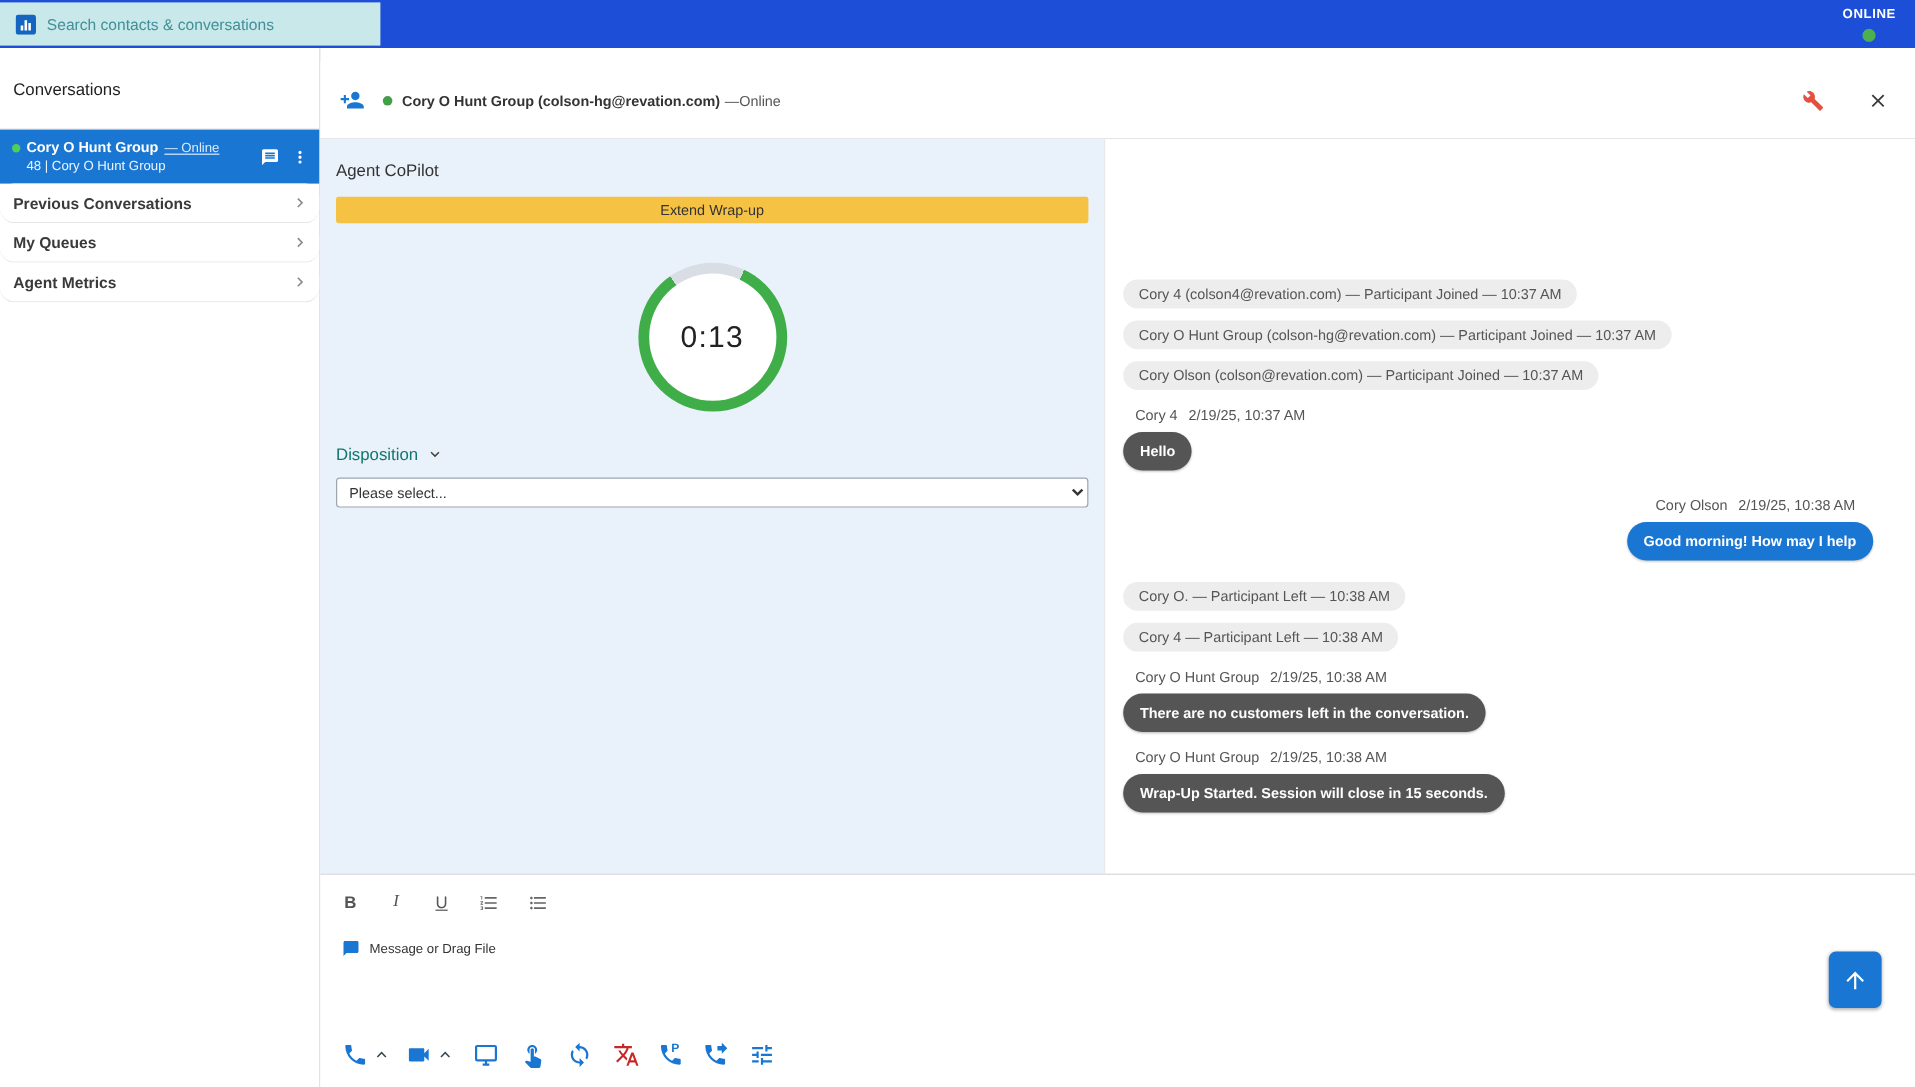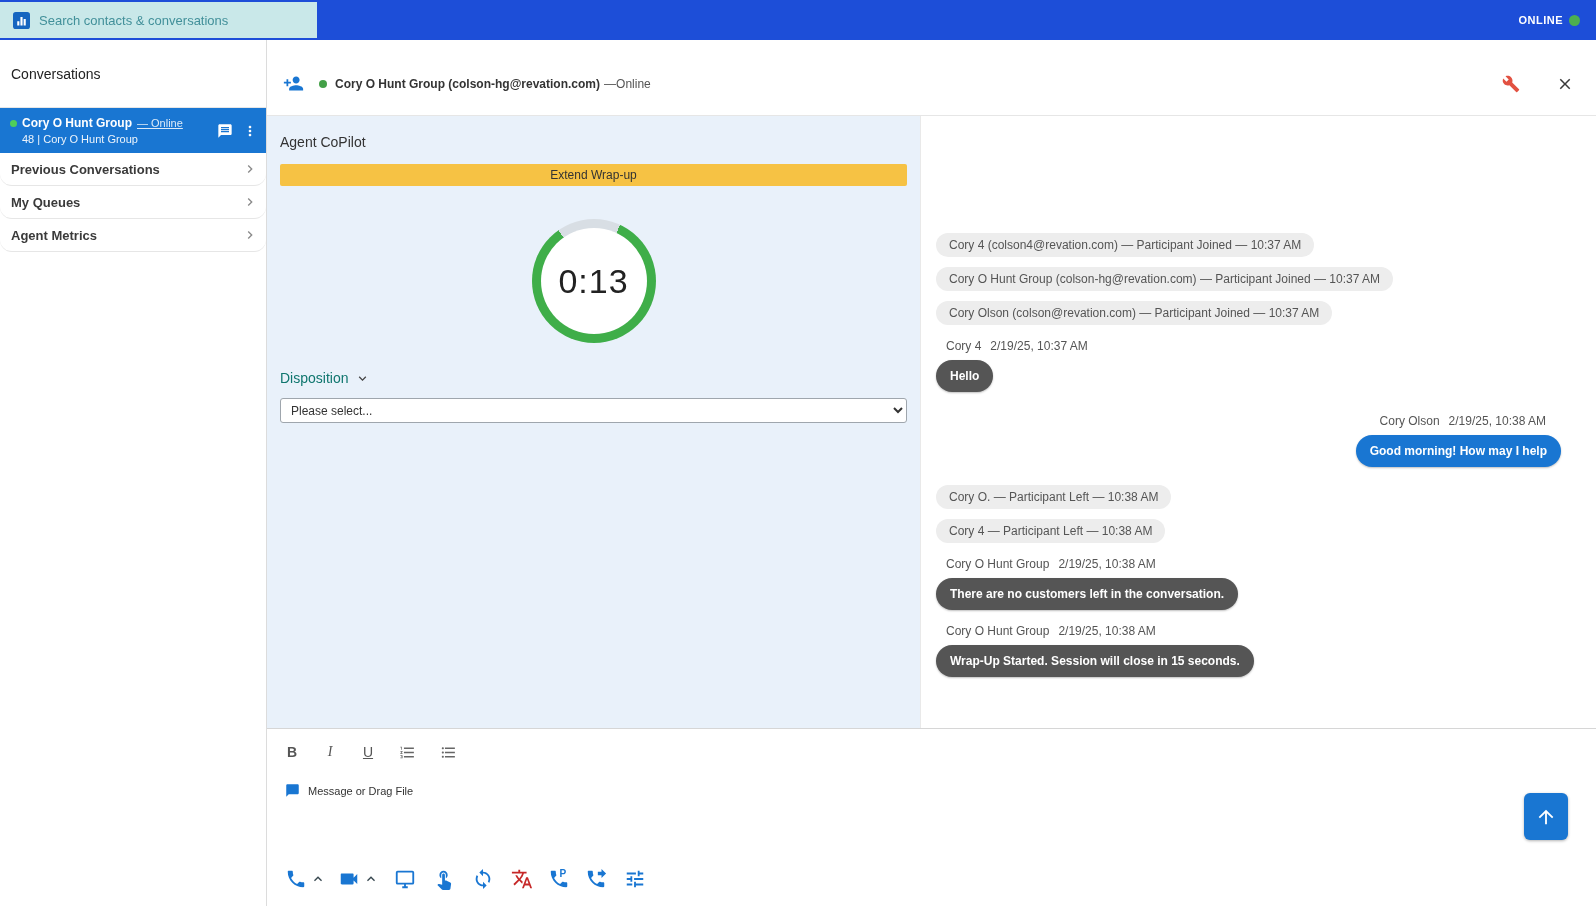--- a/index.html
+++ b/index.html
@@ -9,21 +9,21 @@
 
   
   .topbar { height:40px; background:#1d4ed8; display:flex; align-items:center;
     justify-content:space-between; flex:none; }
   .searchbox { width:317px; height:36px; background:#c9e8e9; display:flex;
     align-items:center; gap:9px; padding-left:13px; }
   .logo { width:17px; height:17px; display:inline-flex; }
   .search-input { flex:1; border:none; outline:none; background:transparent;
     font-size:13px; color:#2e7d86; font-family:inherit; }
   .search-input::placeholder { color:#42909a; opacity:1; }
-  .presence { display:flex; align-items:center; gap:6px; padding-right:16px; cursor:pointer; }
+  .presence { display:flex; align-items:center; gap:6px; padding-right:16px; cursor:pointer;flex-direction:column; }
   .online-label { color:#fff; font-size:11px; font-weight:bold; letter-spacing:.5px; }
   .online-dot { width:11px; height:11px; border-radius:50%; background:#4caf50; }
 
   
   .app { flex:1; display:flex; min-height:0; }
   .sidebar { width:267px; flex:none; background:#fff; border-right:1px solid #dcdcdc;
     display:flex; flex-direction:column; }
   .sidebar-title { height:68px; display:flex; align-items:center; padding-left:11px;
     font-size:14px; color:#222; border-bottom:1px solid #e6e6e6; }
   .conv-item { height:45px; background:#1976d2; display:flex; align-items:center;
@@ -55,21 +55,21 @@
 
   
   .copilot { width:653px; flex:none; background:#e9f1fa; padding:0 13px; }
   .cp-title { margin-top:18px; font-size:14px; color:#333; }
   .extend-btn { margin-top:14px; width:100%; height:22px; background:#f6c244; border:none;
     border-radius:2px; font-size:12px; color:#333; font-family:inherit; cursor:pointer; }
   .timer-ring { width:124px; height:124px; border-radius:50%; margin:33px auto 0;
     background:conic-gradient(from -35deg, #d8dee4 0deg 60deg, #3fae49 60deg 360deg);
     display:flex; align-items:center; justify-content:center; }
   .timer-inner { width:106px; height:106px; border-radius:50%; background:#fff;
-    display:flex; align-items:center; justify-content:center; font-size:34px; color:#222;
+    display:flex; align-items:center; justify-content:center; font-size:25px; color:#222;
     letter-spacing:1px; }
   .disp-row { margin-top:27px; display:flex; align-items:center; gap:7px; font-size:14px;
     color:#0f766e; cursor:pointer; width:fit-content; }
   .chev-dn { width:15px; height:15px; display:inline-flex; }
   .disp-select { margin-top:12px; width:100%; height:25px; font-size:12px; color:#333;
     border:1px solid #9fa6ad; border-radius:3px; background:#fff; padding:0 6px;
     font-family:inherit; }
 
   
   .chat { flex:1; background:#fff; border-left:1px solid #e9e9e9; display:flex;

